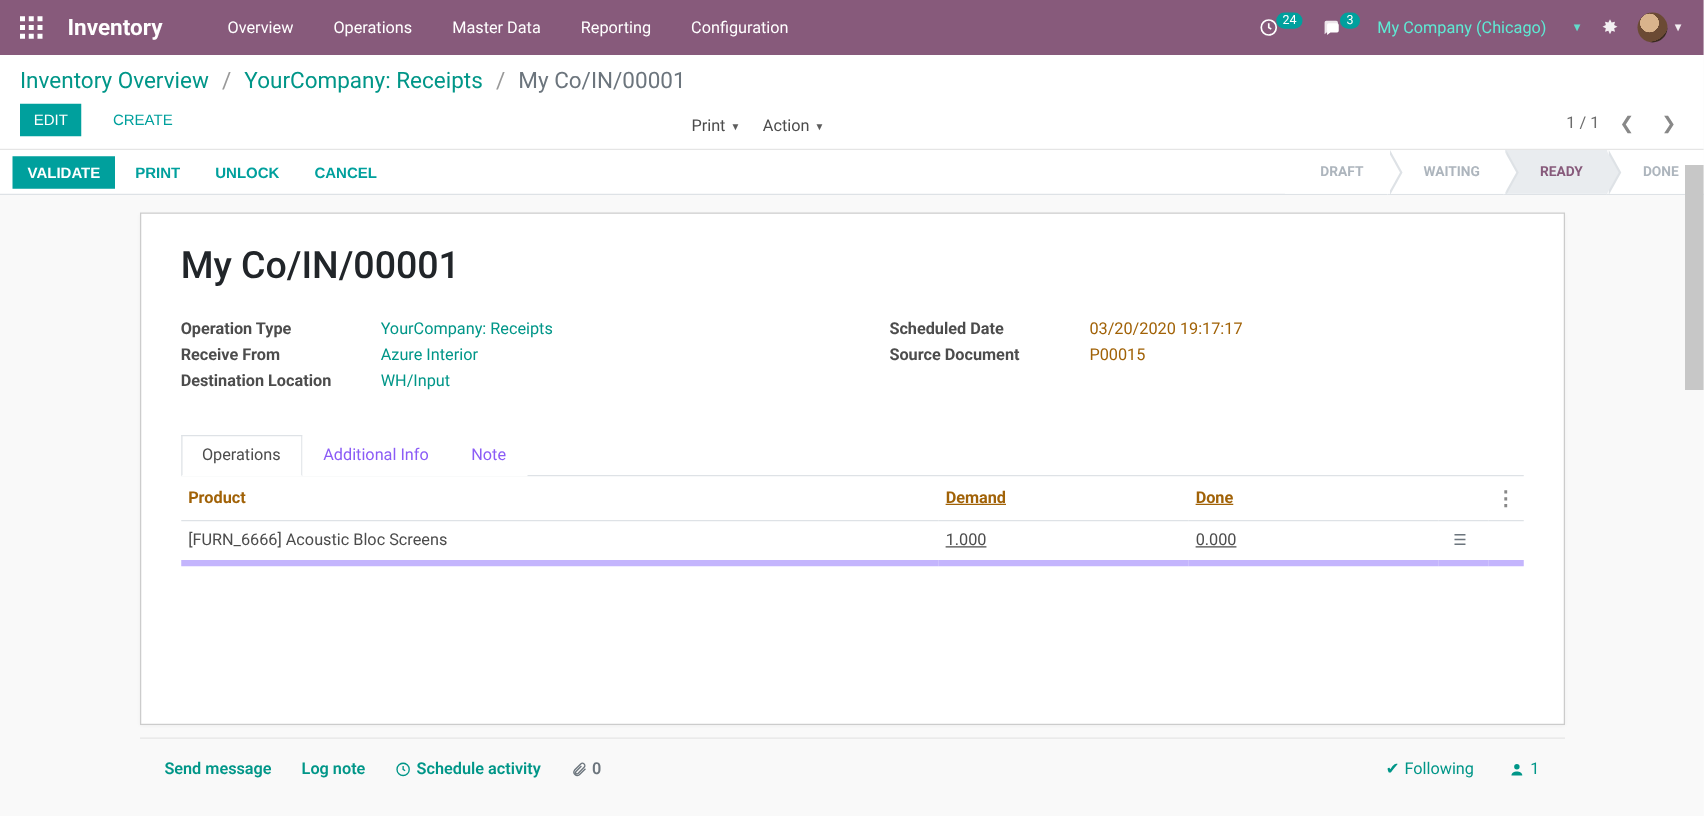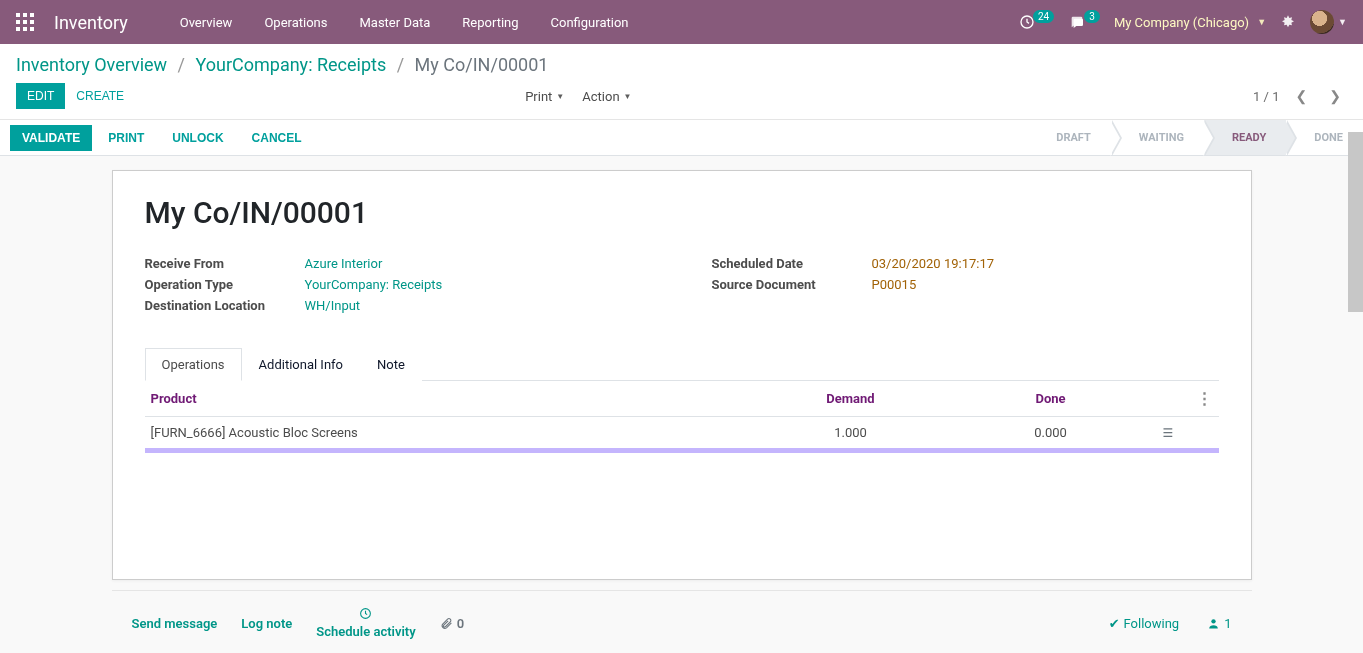--- a/index.html
+++ b/index.html
@@ -27,21 +27,21 @@
     display: grid;
     grid-template-columns: repeat(3,4px);
     grid-template-rows: repeat(3,4px);
     gap: 3px;
     margin-right: 20px;
     cursor: pointer;
   }
   .apps-icon span { background: #fff; }
   .brand {
     font-size: 18px;
-    font-weight: 400;
+    font-weight: 700;
     color: #fff;
     margin-right: 40px;
   }
   .nav-menu { display: flex; gap: 8px; }
   .nav-menu a {
     color: #fff;
     padding: 8px 12px;
     font-size: 13px;
     cursor: pointer;
   }
@@ -56,39 +56,40 @@
     background: #00a09d;
     color: #fff;
     font-size: 10px;
     border-radius: 9px;
     padding: 1px 5px;
     position: relative;
     top: -6px;
     margin-left: -2px;
     font-weight: 400;
   }
-  .company-sel { color:#fef9c3; font-size:13px; cursor:pointer; display:flex; align-items:center; gap:8px;}
+  .company-sel { color:#5eead4; font-size:13px; cursor:pointer; display:flex; align-items:center; gap:20px;}
   .avatar {
     width: 24px; height:24px; border-radius:50%;
     background: radial-gradient(circle at 40% 35%, #d9b38c 35%, #6b4a34 36% 70%, #3a2a20 71%);
   }
   .caret { font-size: 9px; opacity:0.9; }
   
   .control-row {
     background: #fff;
     border-bottom: 1px solid #e5e5e5;
     padding: 10px 16px 4px;
   }
   .breadcrumb { font-size: 18px; color:#7c7c7c; margin-bottom: 8px;}
   .breadcrumb a { color: #009688; cursor:pointer;margin-top:36px; }
   .breadcrumb .sep { color:#999; margin: 0 6px;}
   .actions-row {
     display: flex;
-    align-items: center;
+    align-items: flex-end;
     padding-bottom: 6px;
+    gap: 14px;
   }
   .btn {
     border: 1px solid transparent;
     padding: 5px 10px;
     font-size: 12px;
     cursor: pointer;
     background: none;
     font-weight: 500;
     text-transform: uppercase;
   }
@@ -188,39 +189,39 @@
   .form-col { flex:1; }
   .form-row { display:flex; margin-bottom: 6px; font-size:13px;}
   .form-label { width:160px; color:#4c4c4c; font-weight:700; }
   .form-val { color:#a16207; }
   .form-val.link { color:#009688; cursor:pointer;}
   
   .tabs { display:flex; border-bottom:1px solid #dee2e6; }
   .tab {
     padding: 8px 16px;
     cursor:pointer;
-    color:#0f172a;
+    color:#8b5cf6;
     font-size:13px;
     border: 1px solid transparent;
     border-bottom: none;
     position: relative;
     top: 1px;
     background: #fff;
   }
   .tab.active { border-color:#dee2e6; color:#4c4c4c; border-bottom: 1px solid #fff;}
   
   .tbl { width:100%; border-collapse: collapse; font-size:13px;}
   .tbl th {
     text-align:left;
     padding: 8px 6px;
     border-bottom: 1px solid #dee2e6;
     font-weight:700;
-    color:#701a75;
-  }
-  .tbl th.num, .tbl td.num { text-align:center; }
+    color:#a16207;
+  }
+  .tbl th.num, .tbl td.num { text-align:left;text-decoration:underline; }
   .tbl td {
     padding: 8px 6px;
     border-bottom: 5px solid #c4b5fd;
   }
   .tbl th.opt { width:20px; text-align:center; cursor:pointer; font-size:16px; color:#888;}
   .detail-icon { color:#6c757d; margin-left:6px; cursor:pointer; font-size: 12px;}
   .tbl-spacer { height: 120px;}
   
   .chatter {
     max-width:1140px;
@@ -344,26 +345,26 @@
   </div>
 </div>
 
 <div class="content-wrap">
   <div class="sheet">
     <h1>My Co/IN/00001</h1>
 
     <div class="form-cols">
       <div class="form-col">
         <div class="form-row">
+          <div class="form-label">Operation Type</div>
+          <div class="form-val link">YourCompany: Receipts</div>
+        </div>
+        <div class="form-row">
           <div class="form-label">Receive From</div>
           <div class="form-val link">Azure Interior</div>
-        </div>
-        <div class="form-row">
-          <div class="form-label">Operation Type</div>
-          <div class="form-val link">YourCompany: Receipts</div>
         </div>
         <div class="form-row">
           <div class="form-label">Destination Location</div>
           <div class="form-val link">WH/Input</div>
         </div>
       </div>
       <div class="form-col">
         <div class="form-row">
           <div class="form-label">Scheduled Date</div>
           <div class="form-val">03/20/2020 19:17:17</div>
@@ -400,21 +401,21 @@
           <td></td>
         </tr>
       </tbody>
     </table>
     <div class="tbl-spacer"></div>
   </div>
 
   <div class="chatter">
     <a>Send message</a>
     <a>Log note</a>
-    <a style="display:flex;align-items:center;gap:4px;flex-direction:column;">
+    <a style="display:flex;align-items:center;gap:4px;">
       <svg width="13" height="13" viewBox="0 0 24 24" fill="none" stroke="#009688" stroke-width="2">
           <circle cx="12" cy="12" r="9"></circle>
           <path d="M12 7v5l3 2"></path>
         </svg>
       <span>Schedule activity</span>
     </a>
     <a style="display:flex;align-items:center;gap:4px;color:#6c757d;">
       <svg width="13" height="13" viewBox="0 0 24 24" fill="none" stroke="#6c757d" stroke-width="2">
           <path d="M21 11l-9 9a5 5 0 0 1-7-7l9-9a3.5 3.5 0 0 1 5 5l-9 9a2 2 0 0 1-3-3l8-8"></path>
         </svg>

